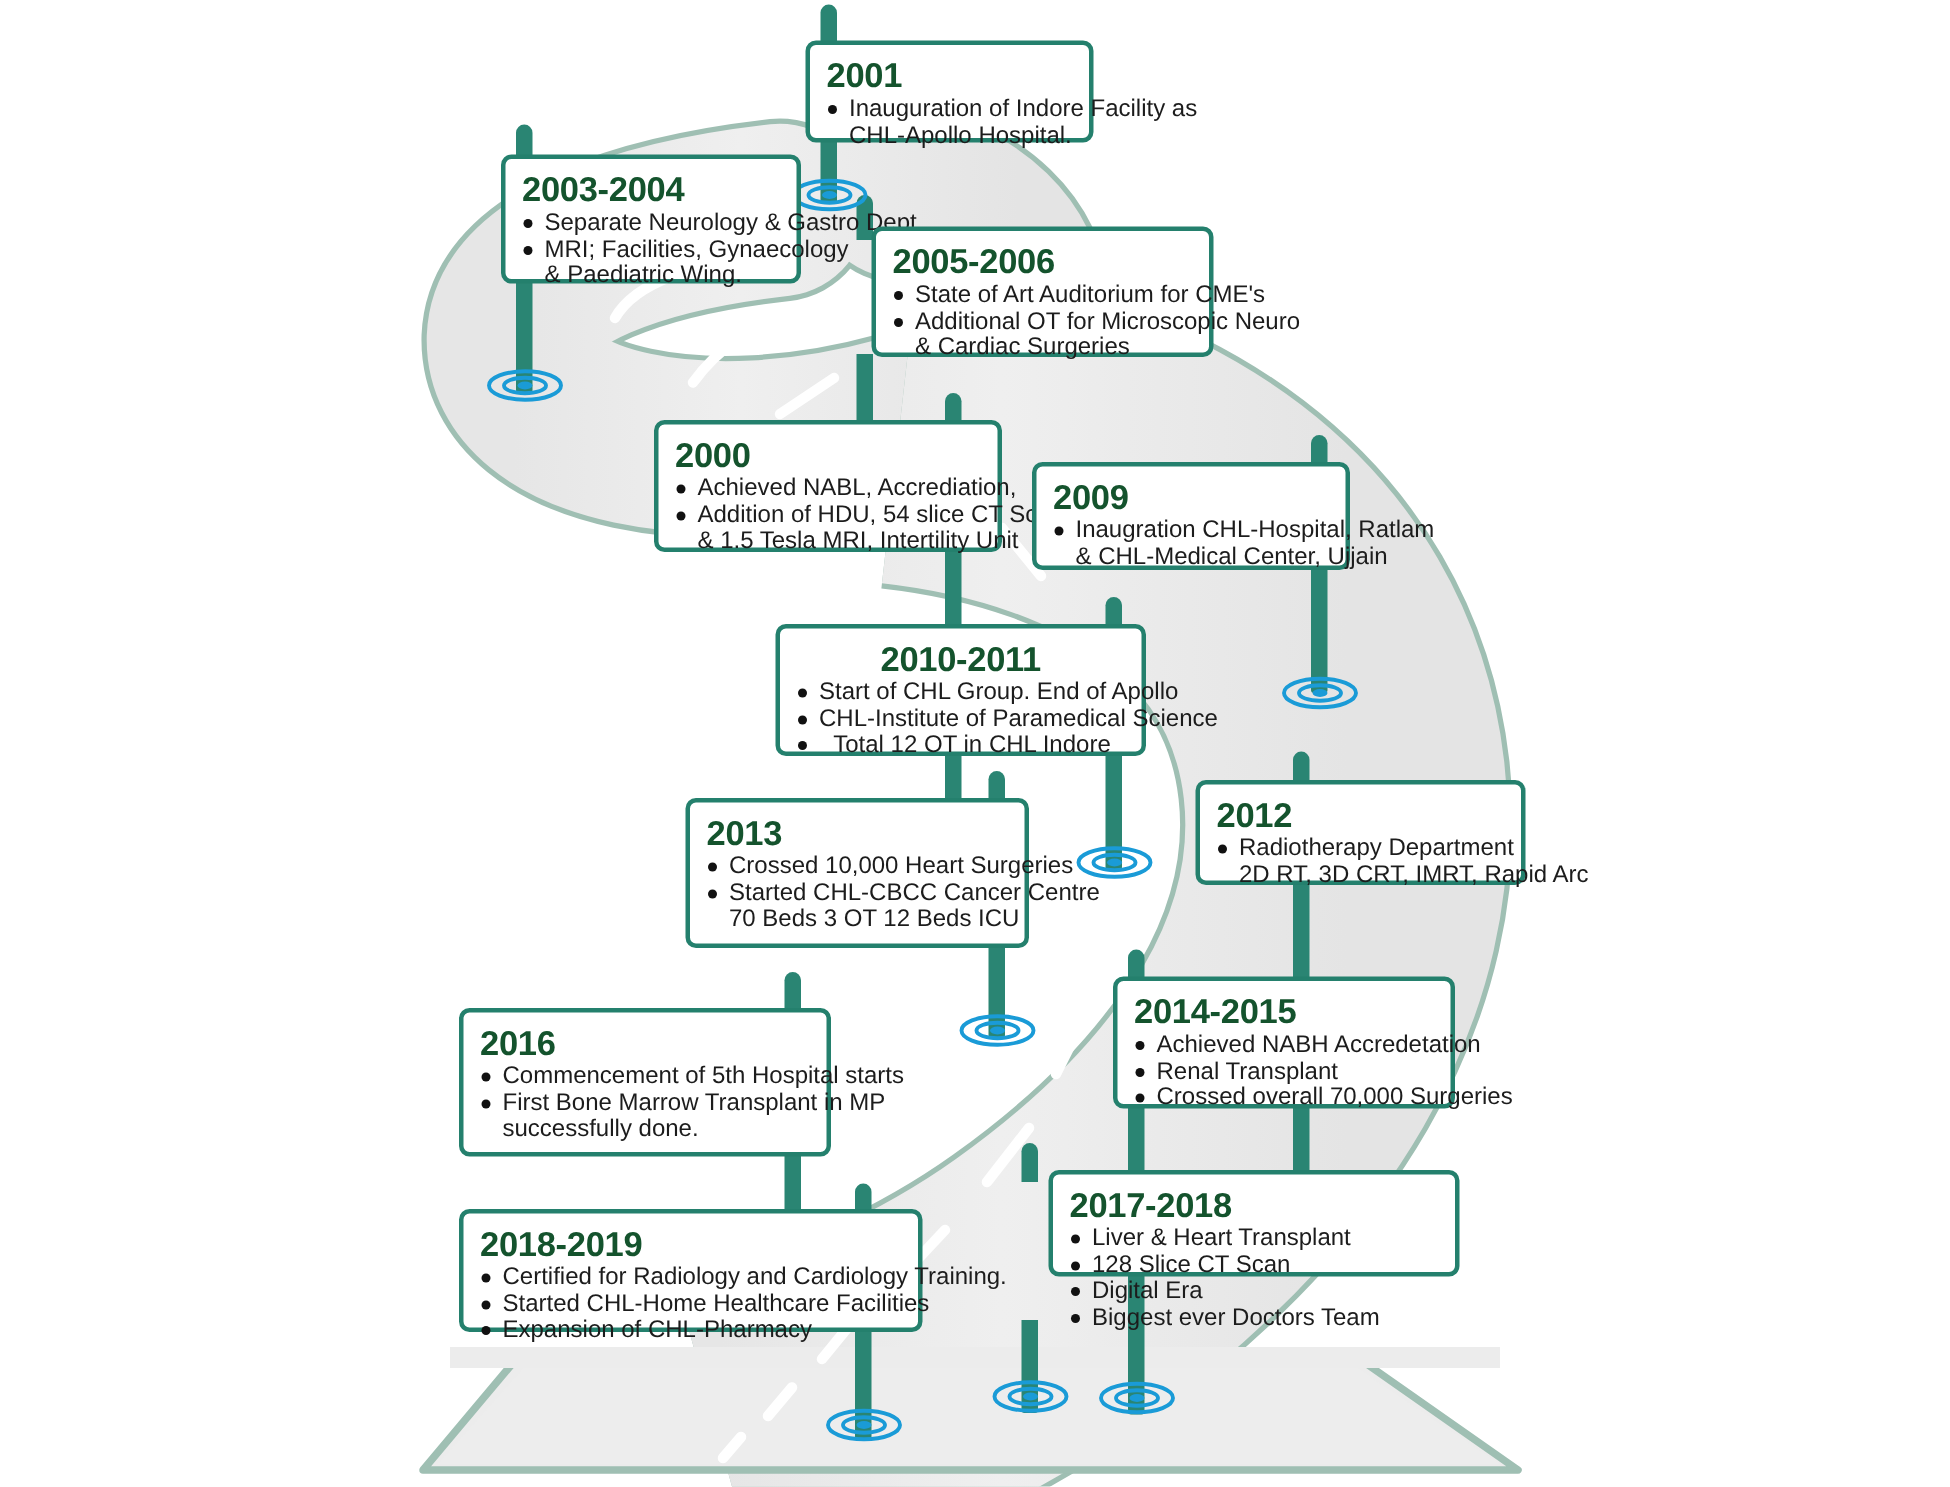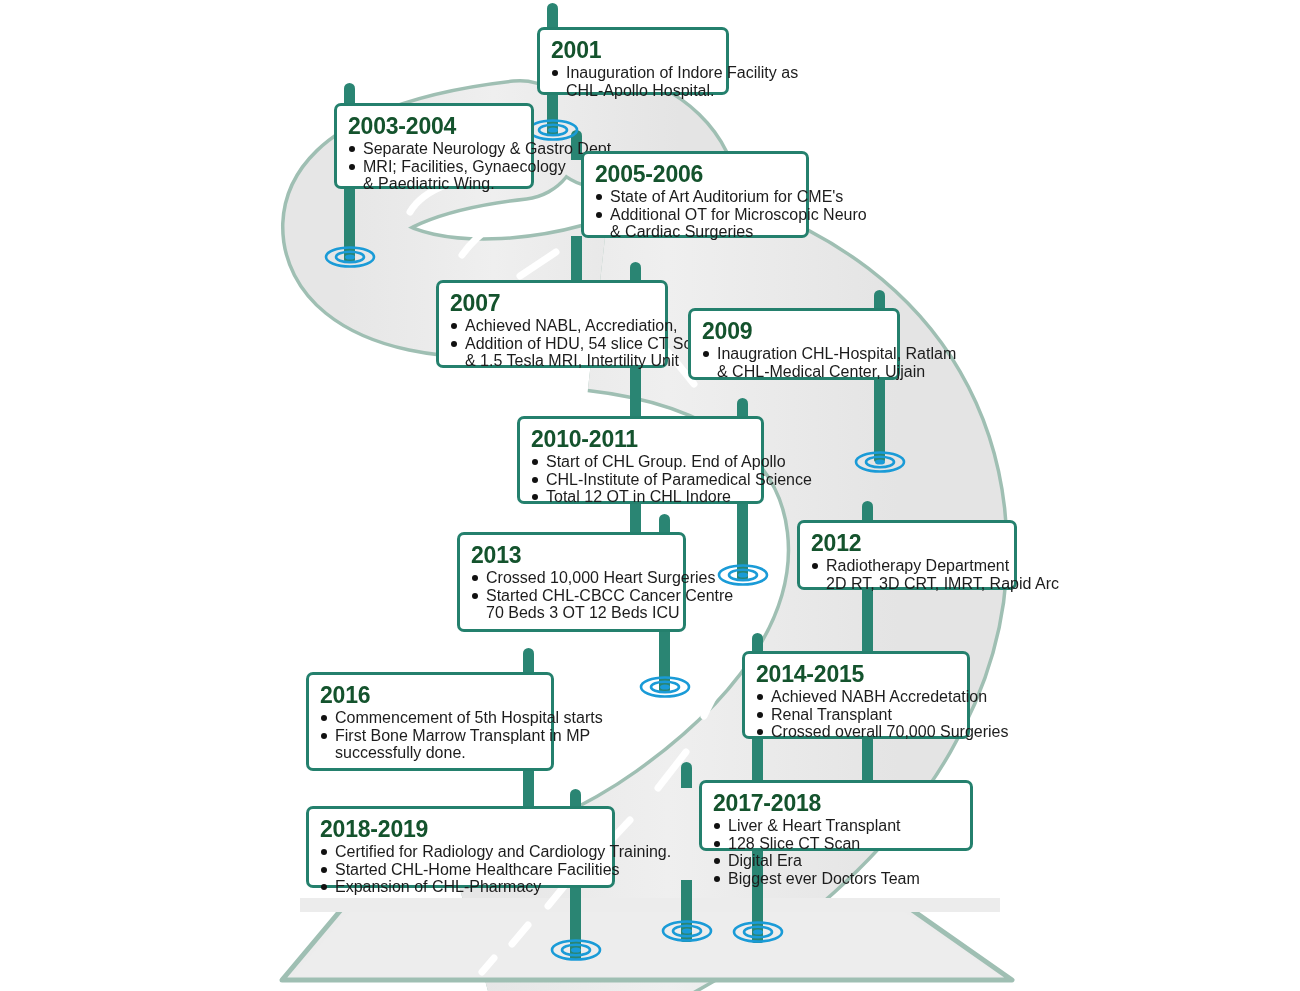--- a/index.html
+++ b/index.html
@@ -194,21 +194,21 @@
         <li><span class="dot"></span><span>Additional OT for Microscopic Neuro</span></li>
         <li style="padding-left:15px;"><span>&amp; Cardiac Surgeries</span></li>
       </ul>
     </div>
   </div>
 
   <div class="milestone">
     <div class="post upper" style="left:630px;top:262px;height:28px;"></div>
     <div class="post lower" style="left:630px;top:368px;height:204px;"></div>
     <div class="card" style="left:436px;top:280px;width:232px;height:88px;">
-      <div class="card-title">2007</div>
+      <div class="card-title">2000</div>
       <ul class="bullets">
         <li><span class="dot"></span><span>Achieved NABL, Accrediation,</span></li>
         <li><span class="dot"></span><span>Addition of HDU, 54 slice CT Scan</span></li>
         <li style="padding-left:15px;"><span>&amp; 1.5 Tesla MRI, Intertility Unit</span></li>
       </ul>
     </div>
     <svg class="base" style="left:610px;top:558px;width:52px;height:24px;" viewBox="0 0 52 24">
       <ellipse cx="26" cy="12" rx="24" ry="9.5" fill="none" stroke="#1a9bd7" stroke-width="2.6"></ellipse>
       <ellipse cx="26" cy="12" rx="14" ry="5.2" fill="none" stroke="#1a9bd7" stroke-width="2.6"></ellipse>
       <ellipse cx="26" cy="12" rx="5" ry="2.6" fill="#1a9bd7"></ellipse>
@@ -228,21 +228,21 @@
     <svg class="base" style="left:854px;top:450px;width:52px;height:24px;" viewBox="0 0 52 24">
       <ellipse cx="26" cy="12" rx="24" ry="9.5" fill="none" stroke="#1a9bd7" stroke-width="2.6"></ellipse>
       <ellipse cx="26" cy="12" rx="14" ry="5.2" fill="none" stroke="#1a9bd7" stroke-width="2.6"></ellipse>
       <ellipse cx="26" cy="12" rx="5" ry="2.6" fill="#1a9bd7"></ellipse>
     </svg>
   </div>
 
   <div class="milestone">
     <div class="post upper" style="left:737px;top:398px;height:26px;"></div>
     <div class="post lower" style="left:737px;top:502px;height:78px;"></div>
-    <div class="card" style="left:517px;top:416px;width:247px;height:88px;">
+    <div class="card" style="left:517px;top:416px;width:247px;height:88px;text-align:center;">
       <div class="card-title">2010-2011</div>
       <ul class="bullets">
         <li><span class="dot"></span><span>Start of CHL Group. End of Apollo</span></li>
         <li><span class="dot"></span><span>CHL-Institute of Paramedical Science</span></li>
         <li><span class="dot"></span><span>Total 12 OT in CHL Indore</span></li>
       </ul>
     </div>
     <svg class="base" style="left:717px;top:563px;width:52px;height:24px;" viewBox="0 0 52 24">
       <ellipse cx="26" cy="12" rx="24" ry="9.5" fill="none" stroke="#1a9bd7" stroke-width="2.6"></ellipse>
       <ellipse cx="26" cy="12" rx="14" ry="5.2" fill="none" stroke="#1a9bd7" stroke-width="2.6"></ellipse>

